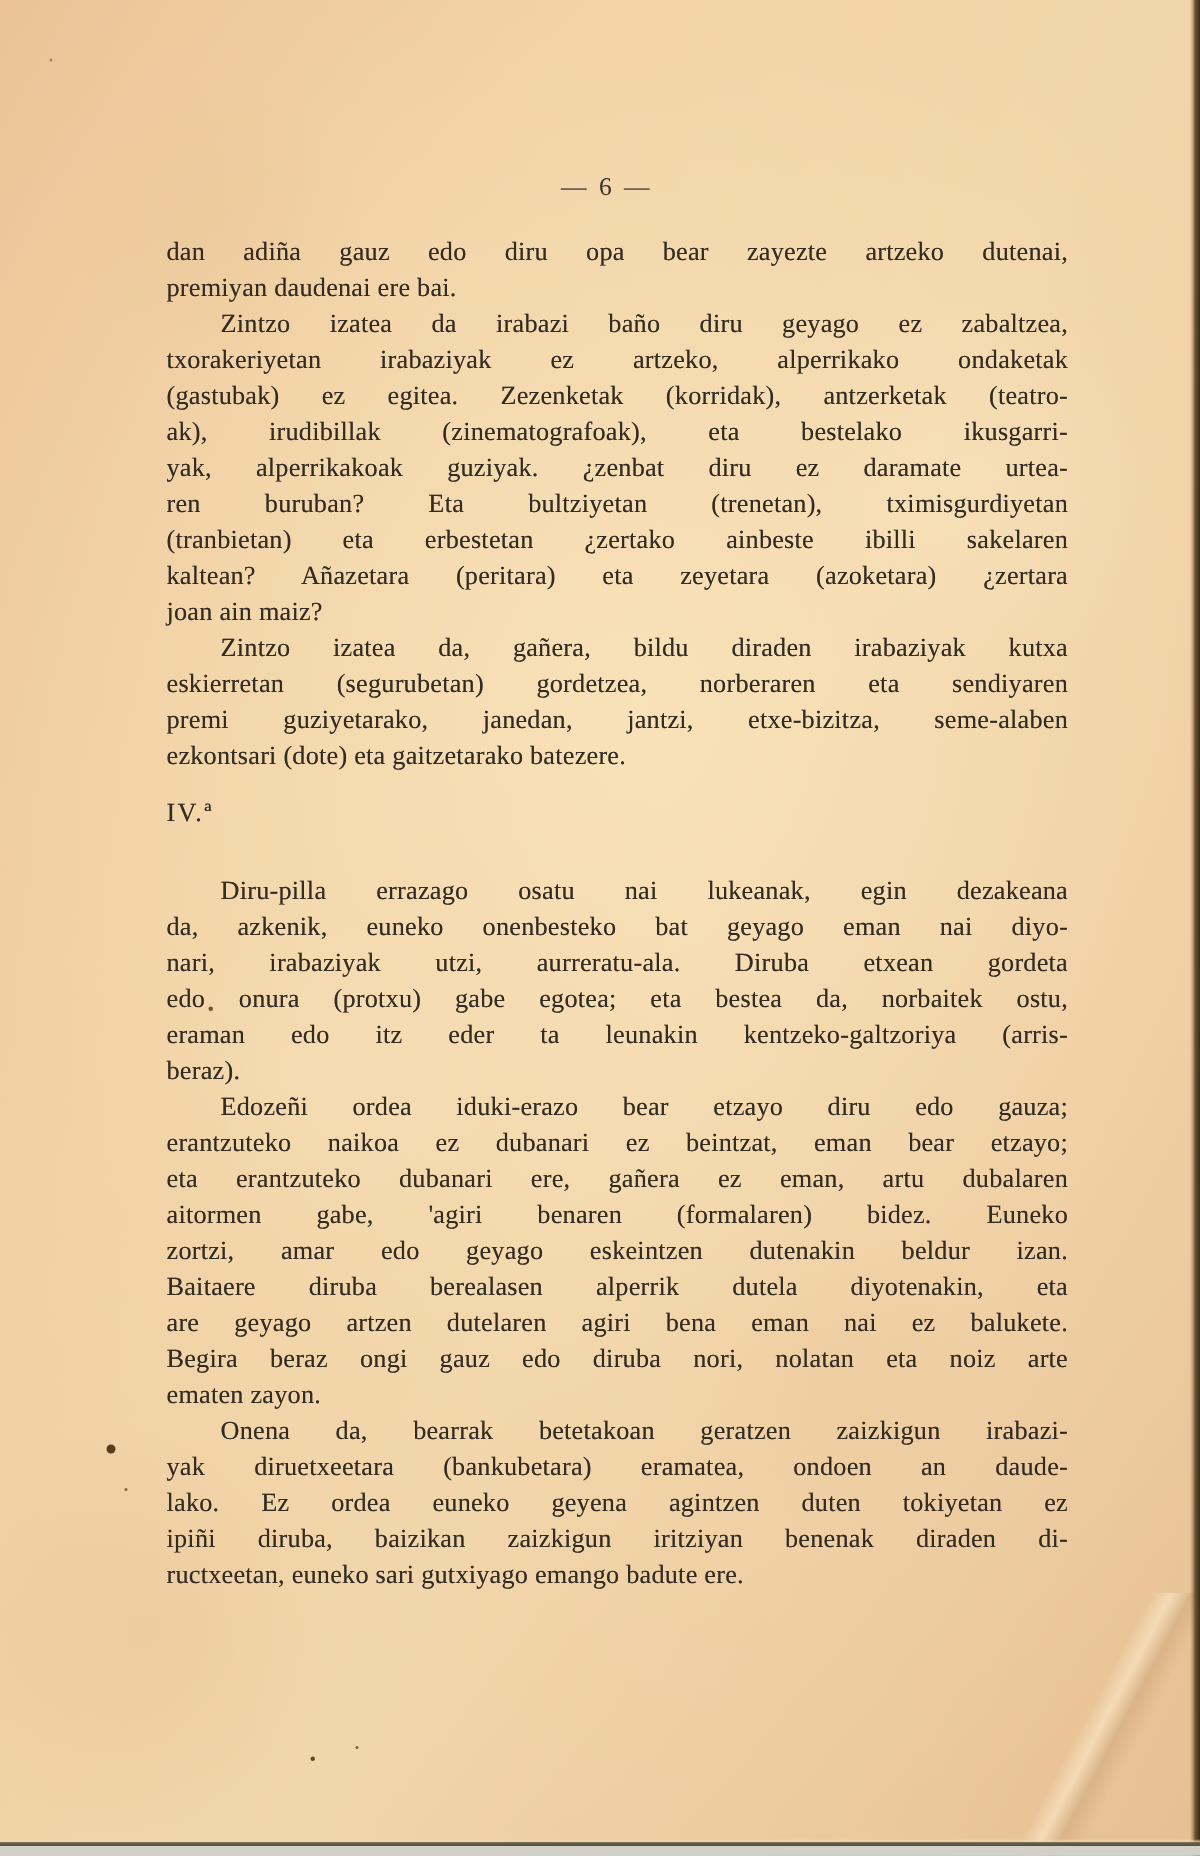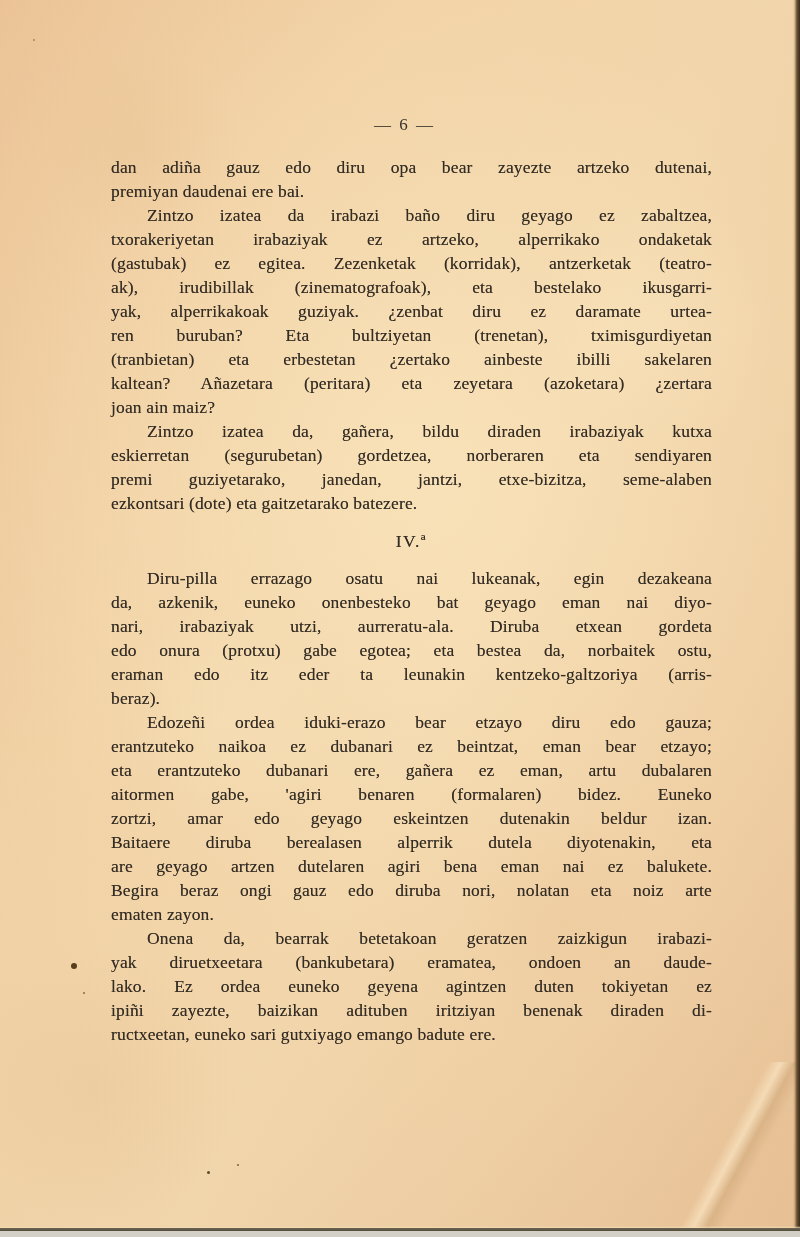--- a/index.html
+++ b/index.html
@@ -48,23 +48,23 @@
     line-height: 24px;
     height: 24px;
     letter-spacing: 0.15px;
     white-space: normal;
     text-shadow: 0 0 0.4px rgba(46,39,30,0.55);
   }
   .line.just { text-align: justify; text-align-last: justify; }
   .line.indent { padding-left: 36px; }
 
   .heading {
-    margin: 14px 0 13px 0;
+    margin: 14px 0 28px 0;
     height: 24px; line-height: 24px;
-    text-align: center;
+    text-align: left;
     font-size: 17.5px;
     font-weight: normal;
     letter-spacing: 1.5px;
     text-shadow: 0 0 0.4px rgba(46,39,30,0.55);
   }
 
   
   .speck { position: absolute; border-radius: 50%; pointer-events: none; }
   .speck-a { left: 71px; top: 963px; width: 6px; height: 6px; background: #563d1c; }
   .speck-b { left: 83px; top: 992px; width: 2px; height: 2px; background: #8a6a40; }
@@ -144,21 +144,21 @@
           <div class="line just">zortzi, amar edo geyago eskeintzen dutenakin beldur izan.</div>
           <div class="line just">Baitaere diruba berealasen alperrik dutela diyotenakin, eta</div>
           <div class="line just">are geyago artzen dutelaren agiri bena eman nai ez balukete.</div>
           <div class="line just">Begira beraz ongi gauz edo diruba nori, nolatan eta noiz arte</div>
           <div class="line">ematen zayon.</div>
         </div>
         <div class="para">
           <div class="line just indent">Onena da, bearrak betetakoan geratzen zaizkigun irabazi-</div>
           <div class="line just">yak diruetxeetara (bankubetara) eramatea, ondoen an daude-</div>
           <div class="line just">lako. Ez ordea euneko geyena agintzen duten tokiyetan ez</div>
-          <div class="line just">ipiñi zayezte, baizikan adituben iritziyan benenak diraden di-</div>
+          <div class="line just">ipiñi diruba, baizikan zaizkigun iritziyan benenak diraden di-</div>
           <div class="line">ructxeetan, euneko sari gutxiyago emango badute ere.</div>
         </div>
       </div>
   </div>
 
   <div class="speck speck-a"></div>
   <div class="speck speck-b"></div>
   <div class="speck speck-c"></div>
   <div class="speck speck-d"></div>
   <div class="speck speck-e"></div>

